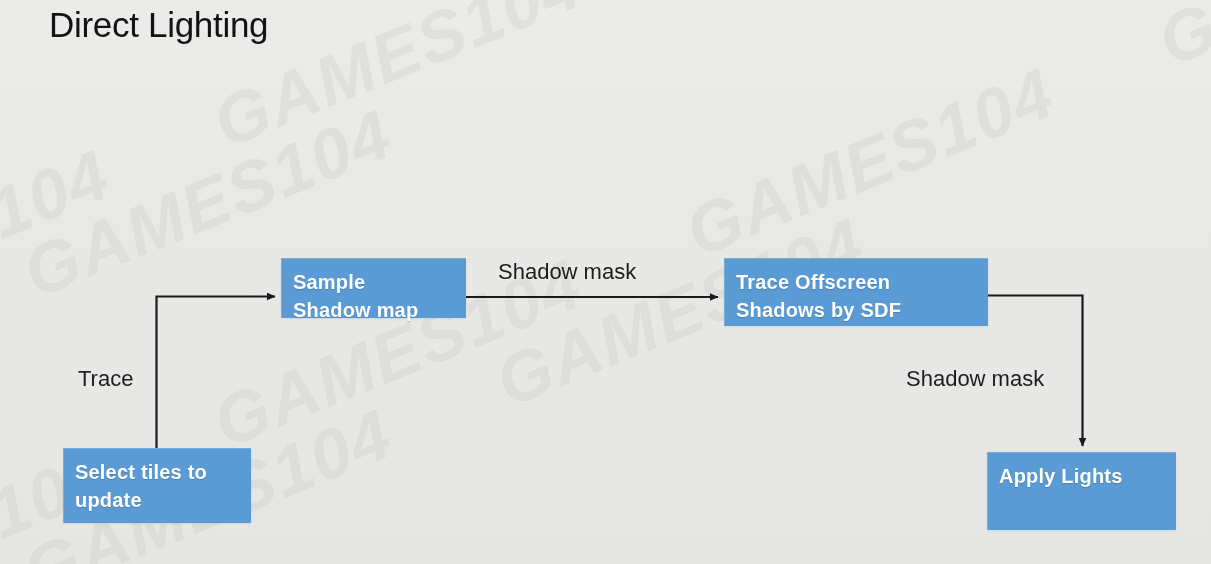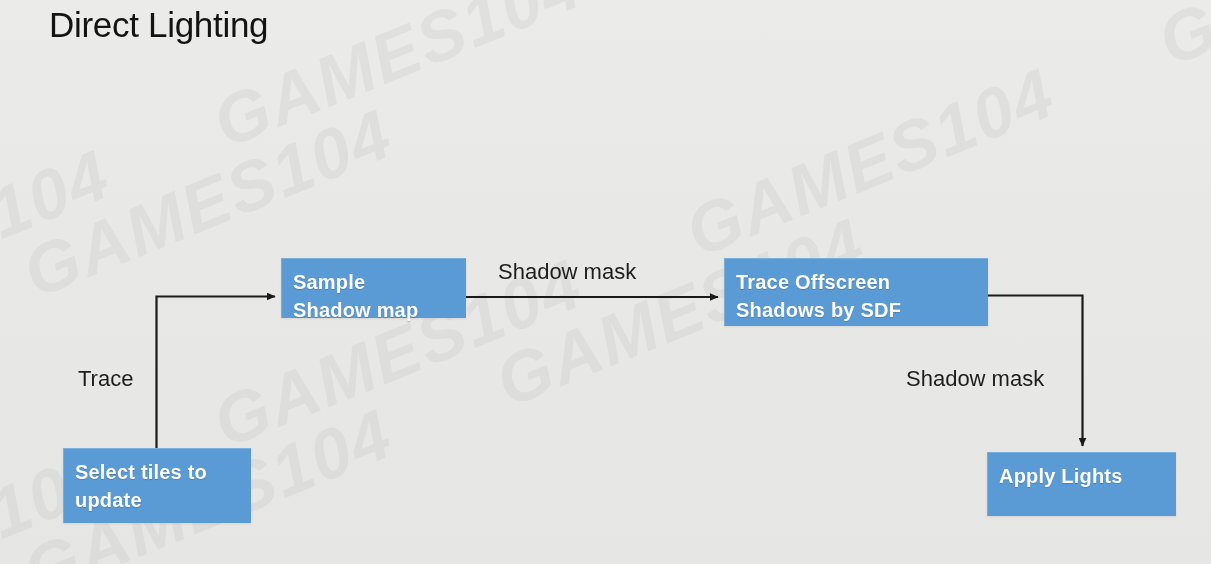--- a/index.html
+++ b/index.html
@@ -123,21 +123,21 @@
     color: #ffffff;
     line-height: 28px;
     text-shadow: 0 1px 1px rgba(40,80,120,0.35);
     letter-spacing: 0.2px;
     white-space: pre-line;
   }
 
   #node-sample      { left: 281px; top: 258px; width: 185px; height: 60px; }
   #node-trace       { left: 724px; top: 258px; width: 264px; height: 68px; }
   #node-select      { left: 63px;  top: 448px; width: 188px; height: 75px; }
-  #node-apply       { left: 987px; top: 452px; width: 189px; height: 64px; }
+  #node-apply       { left: 987px; top: 452px; width: 189px; height: 78px; }
 
   .edge-label {
     position: absolute;
     font-size: 22px;
     color: #1d1d1d;
     white-space: nowrap;
     z-index: 3;
   }
   #label-shadow-top  { left: 498px; top: 259px; }
   #label-tiles       { left: 78px;  top: 366px; }

